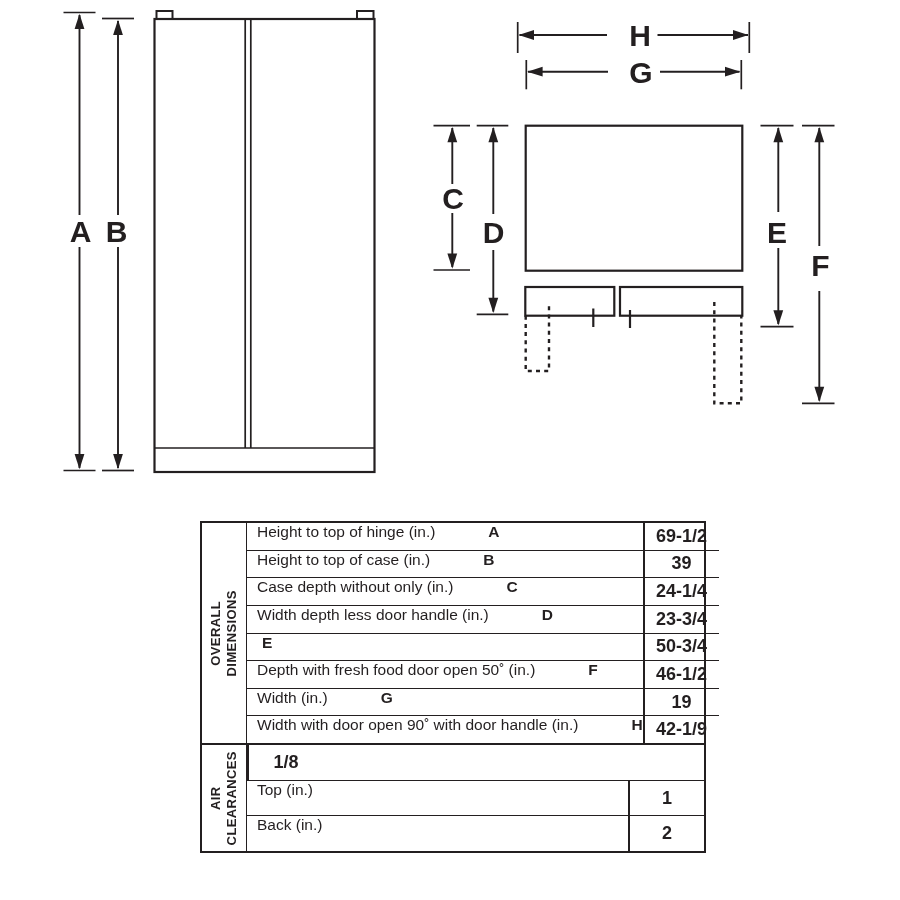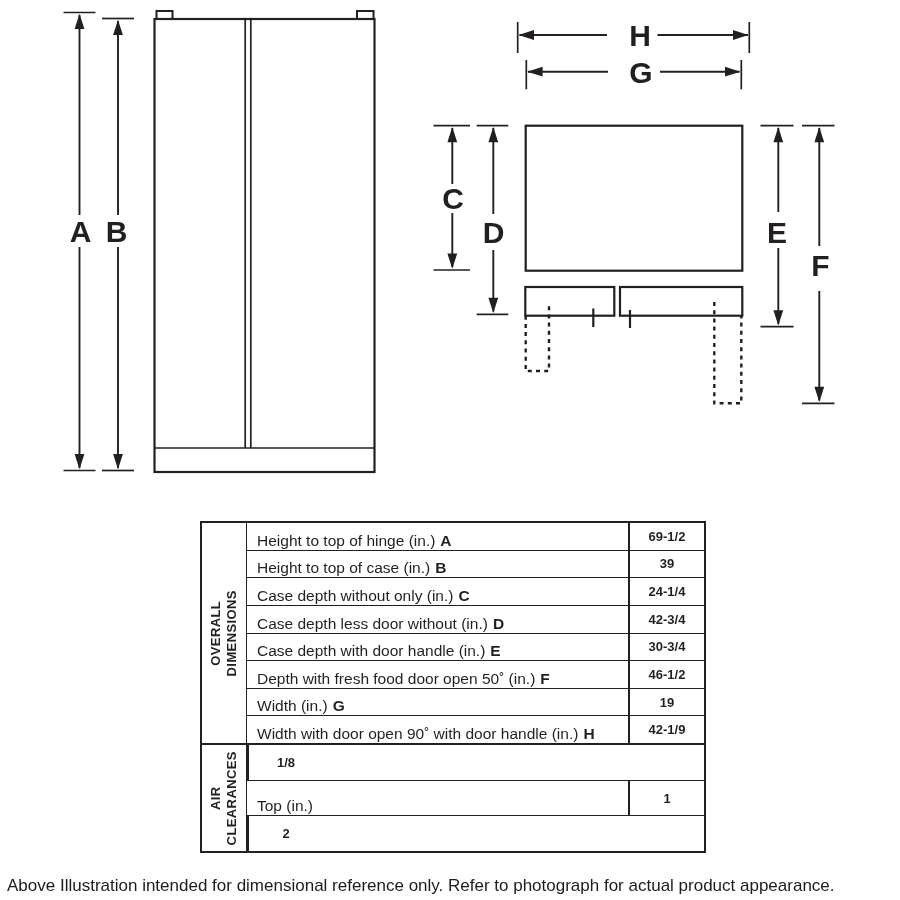--- a/index.html
+++ b/index.html
@@ -23,29 +23,29 @@
     display:flex; align-items:center; justify-content:center; overflow:visible;
   }
   .vtext {
     transform:rotate(-90deg); white-space:nowrap; text-align:center;
     font-weight:bold; font-size:13px; line-height:1.25; letter-spacing:0.4px;
   }
   .rows { flex:1; display:flex; flex-direction:column; }
   .row { flex:1; display:flex; align-items:stretch; box-sizing:border-box; }
   .row + .row { border-top:1.5px solid #231f20; }
   .cell-label {
-    flex:1; display:flex; align-items:flex-end; padding-left:10px;
-    font-size:15.5px; white-space:nowrap; overflow:hidden;
+    flex:1; display:flex; align-items:flex-start; padding-left:10px;
+    font-size:15.5px; white-space:nowrap; overflow:hidden;gap:48px;
   }
   .cell-label .key { font-weight:bold; margin-left:5px; }
   .cell-label .key:empty { display:none; }
   .cell-value {
     width:74px; flex:none; border-left:2.5px solid #231f20;
     display:flex; align-items:center; justify-content:center;
-    font-size:13px; font-weight:bold;
+    font-size:18px; font-weight:bold;
   }
 
   
   .footnote {
     position:absolute; left:7px; top:876px; width:893px;
     font-size:17px; letter-spacing:0px; white-space:nowrap; color:#1c1c1c;
   }
 
   
   .ln   { stroke:#231f20; fill:none; }
@@ -192,31 +192,30 @@
         </div>
         <div class="row">
           <div class="cell-label">
               <span>Case depth without only (in.)</span>
               <span class="key">C</span>
             </div>
           <div class="cell-value">24-1/4</div>
         </div>
         <div class="row">
           <div class="cell-label">
-              <span>Case depth less door without (in.)</span>
+              <span>Width depth less door handle (in.)</span>
               <span class="key">D</span>
             </div>
-          <div class="cell-value">42-3/4</div>
-        </div>
-        <div class="row">
-          <div class="cell-label">
-              <span>Case depth with door handle (in.)</span>
+          <div class="cell-value">23-3/4</div>
+        </div>
+        <div class="row">
+          <div class="cell-label">
               <span class="key">E</span>
             </div>
-          <div class="cell-value">30-3/4</div>
+          <div class="cell-value">50-3/4</div>
         </div>
         <div class="row">
           <div class="cell-label">
               <span>Depth with fresh food door open 50˚ (in.)</span>
               <span class="key">F</span>
             </div>
           <div class="cell-value">46-1/2</div>
         </div>
         <div class="row">
           <div class="cell-label">
@@ -246,22 +245,24 @@
         <div class="row">
           <div class="cell-value">1/8</div>
         </div>
         <div class="row">
           <div class="cell-label">
               <span>Top (in.)</span>
             </div>
           <div class="cell-value">1</div>
         </div>
         <div class="row">
+          <div class="cell-label">
+              <span>Back (in.)</span>
+            </div>
           <div class="cell-value">2</div>
         </div>
       </div>
     </div>
 
   </div>
 
-  <div class="footnote">Above Illustration intended for dimensional reference only. Refer to photograph for actual product appearance.</div>
 
 </div>
 
 </body></html>

